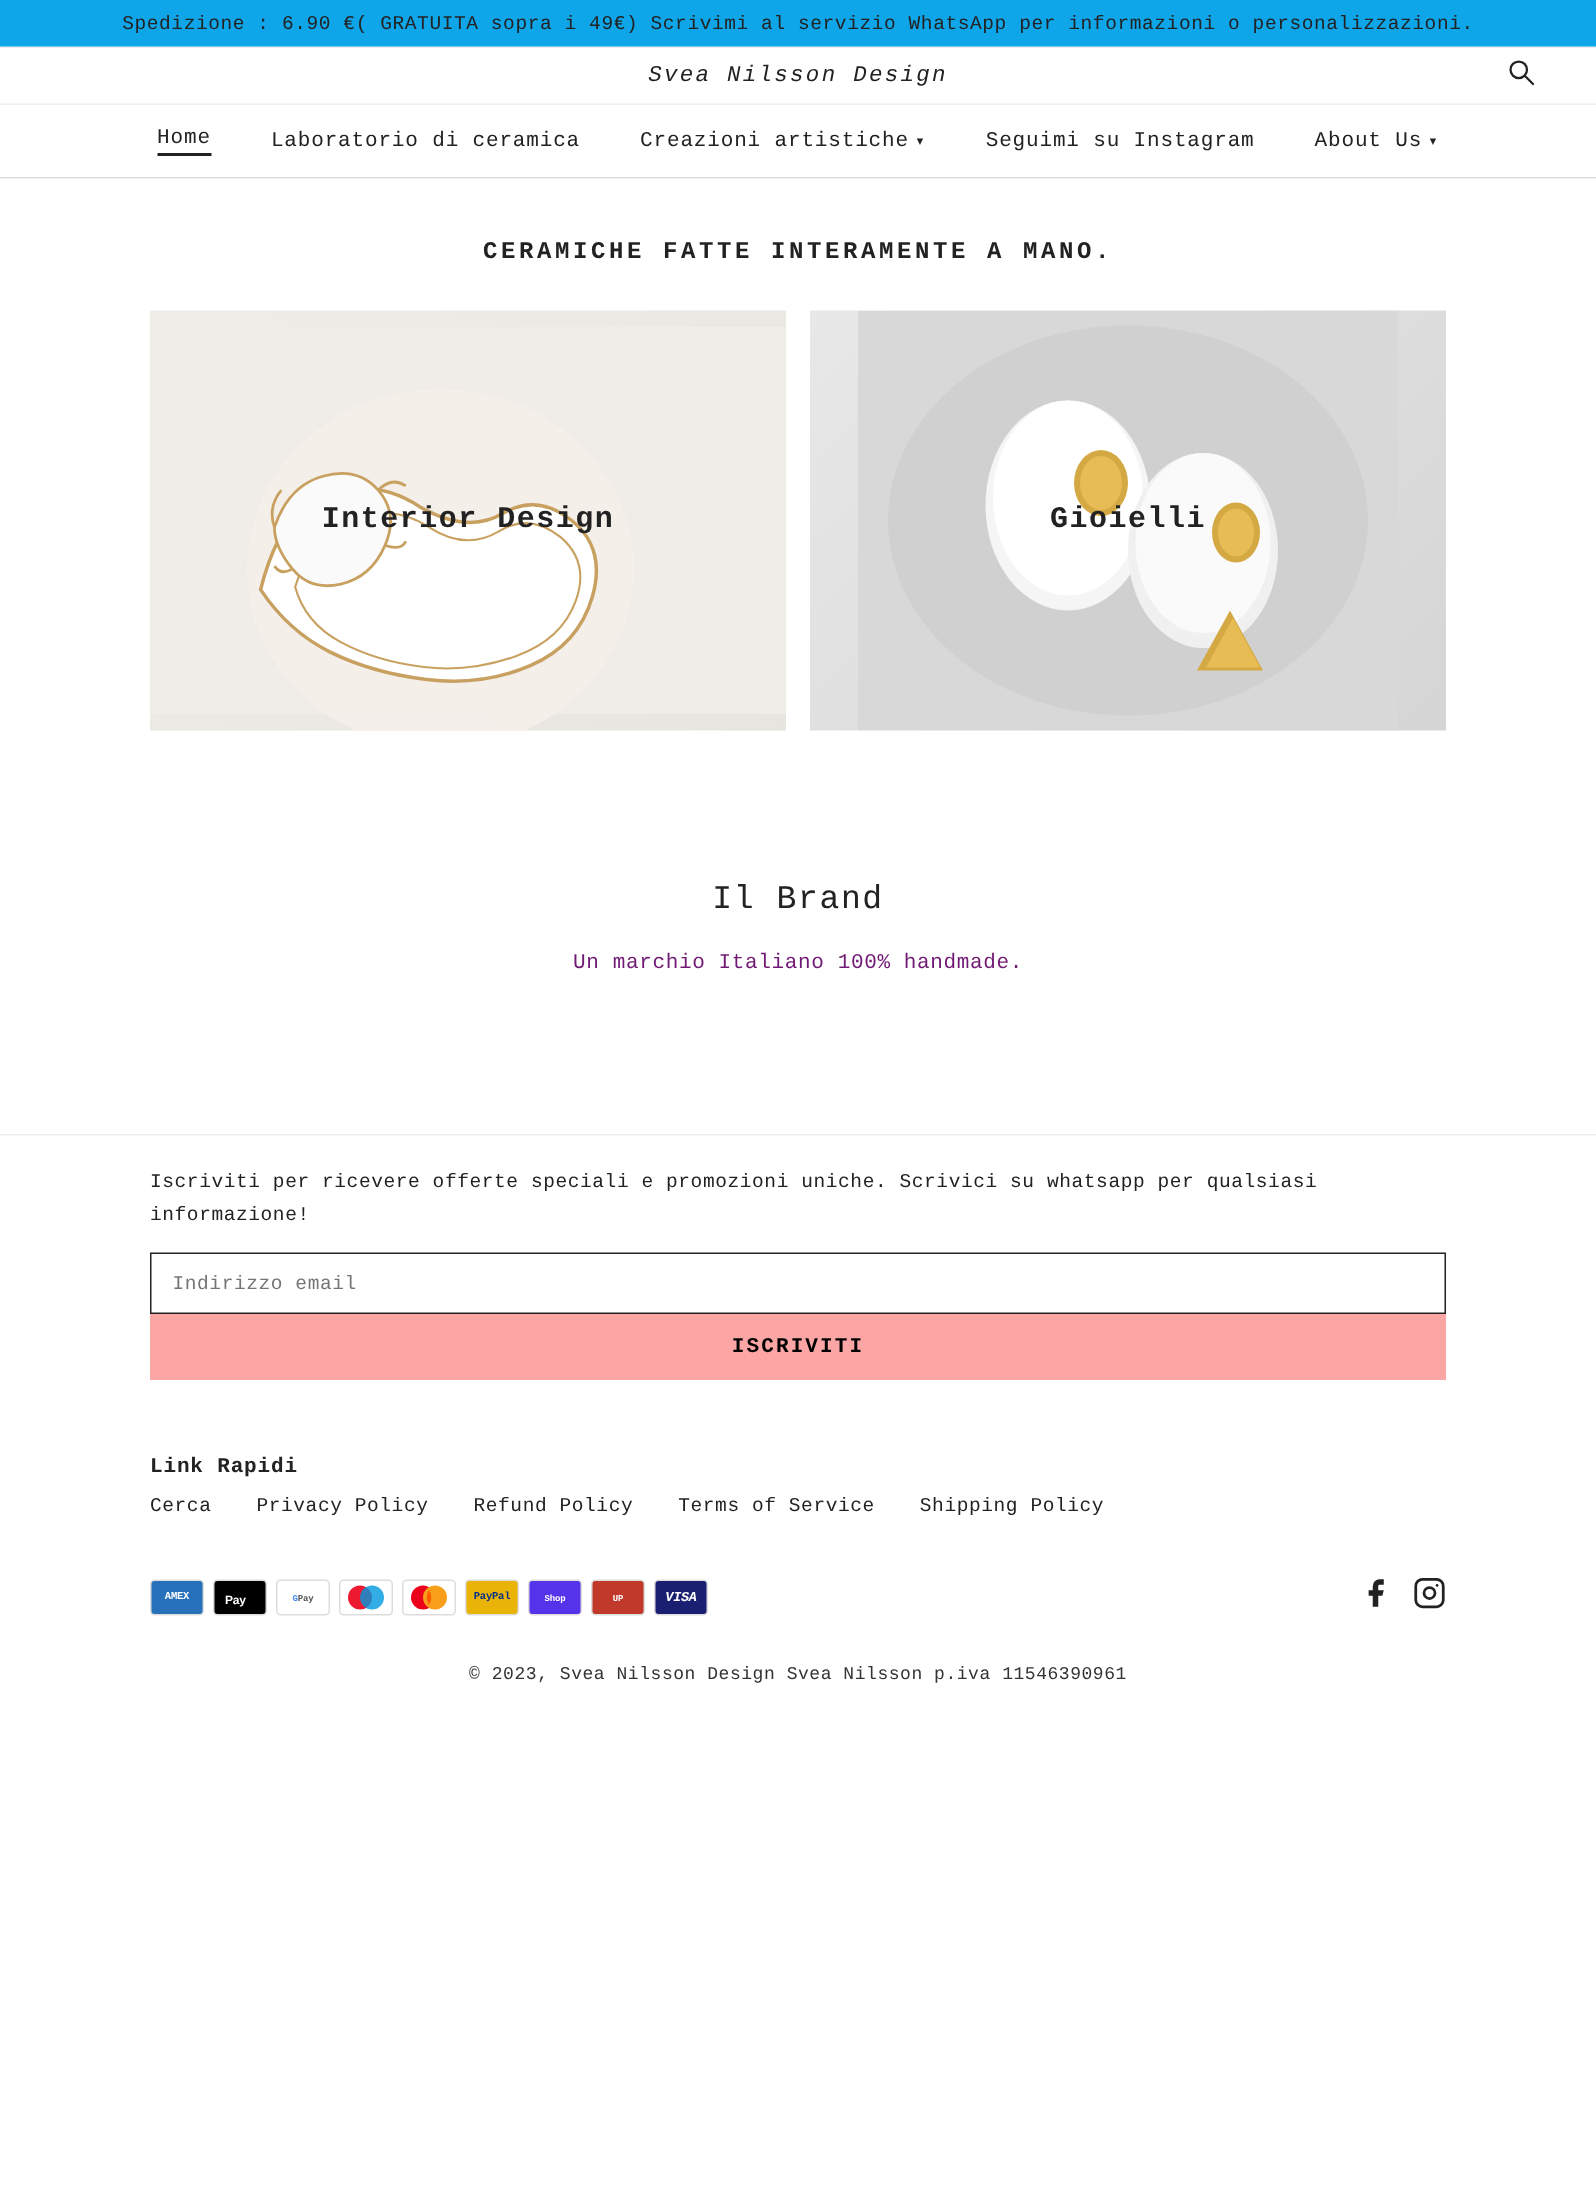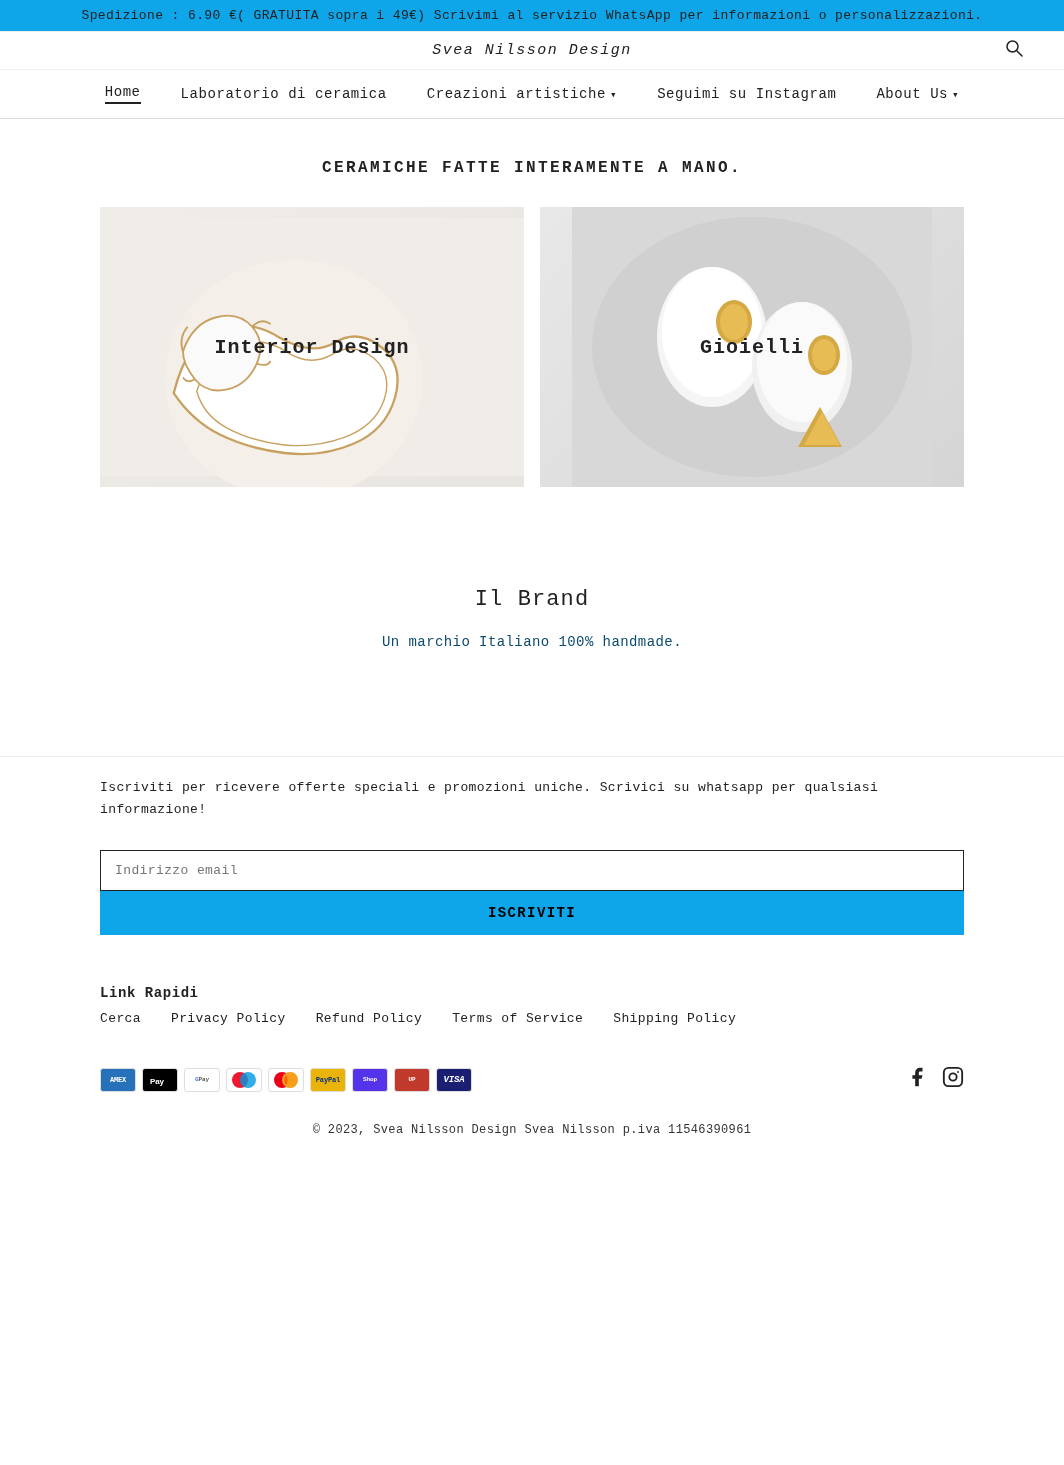--- a/index.html
+++ b/index.html
@@ -124,48 +124,48 @@
     .brand-title {
       font-size: 22px;
       font-weight: 500;
       margin-bottom: 16px;
       letter-spacing: 0.05em;
     }
     .brand-text {
       font-size: 14px;
       letter-spacing: 0.03em;
       line-height: 2;
-      color: #0c4a6e;
+      color: #701a75;
       font-family: Liberation Mono, monospace;
     }
 
     
     .footer-sub {
       padding: 20px 100px 30px;
       border-top: 1px solid #eee;
     }
     .footer-sub-text {
       font-size: 13px;
       letter-spacing: 0.03em;
       line-height: 1.7;
-      margin-bottom: 29px;
+      margin-bottom: 14px;
     }
     .email-input {
       width: 100%;
       border: 1px solid #222;
       padding: 12px 14px;
       font-size: 13px;
       font-family: 'Courier New', Courier, monospace;
       letter-spacing: 0.03em;
       outline: none;
       margin-bottom: 0;
     }
     .subscribe-btn {
       width: 100%;
-      background: #0ea5e9;
+      background: #fca5a5;
       border: none;
       padding: 14px;
       font-size: 14px;
       font-family: 'Courier New', Courier, monospace;
       letter-spacing: 0.1em;
       cursor: pointer;
       font-weight: 600;
       margin-top: 0;
     }
 

